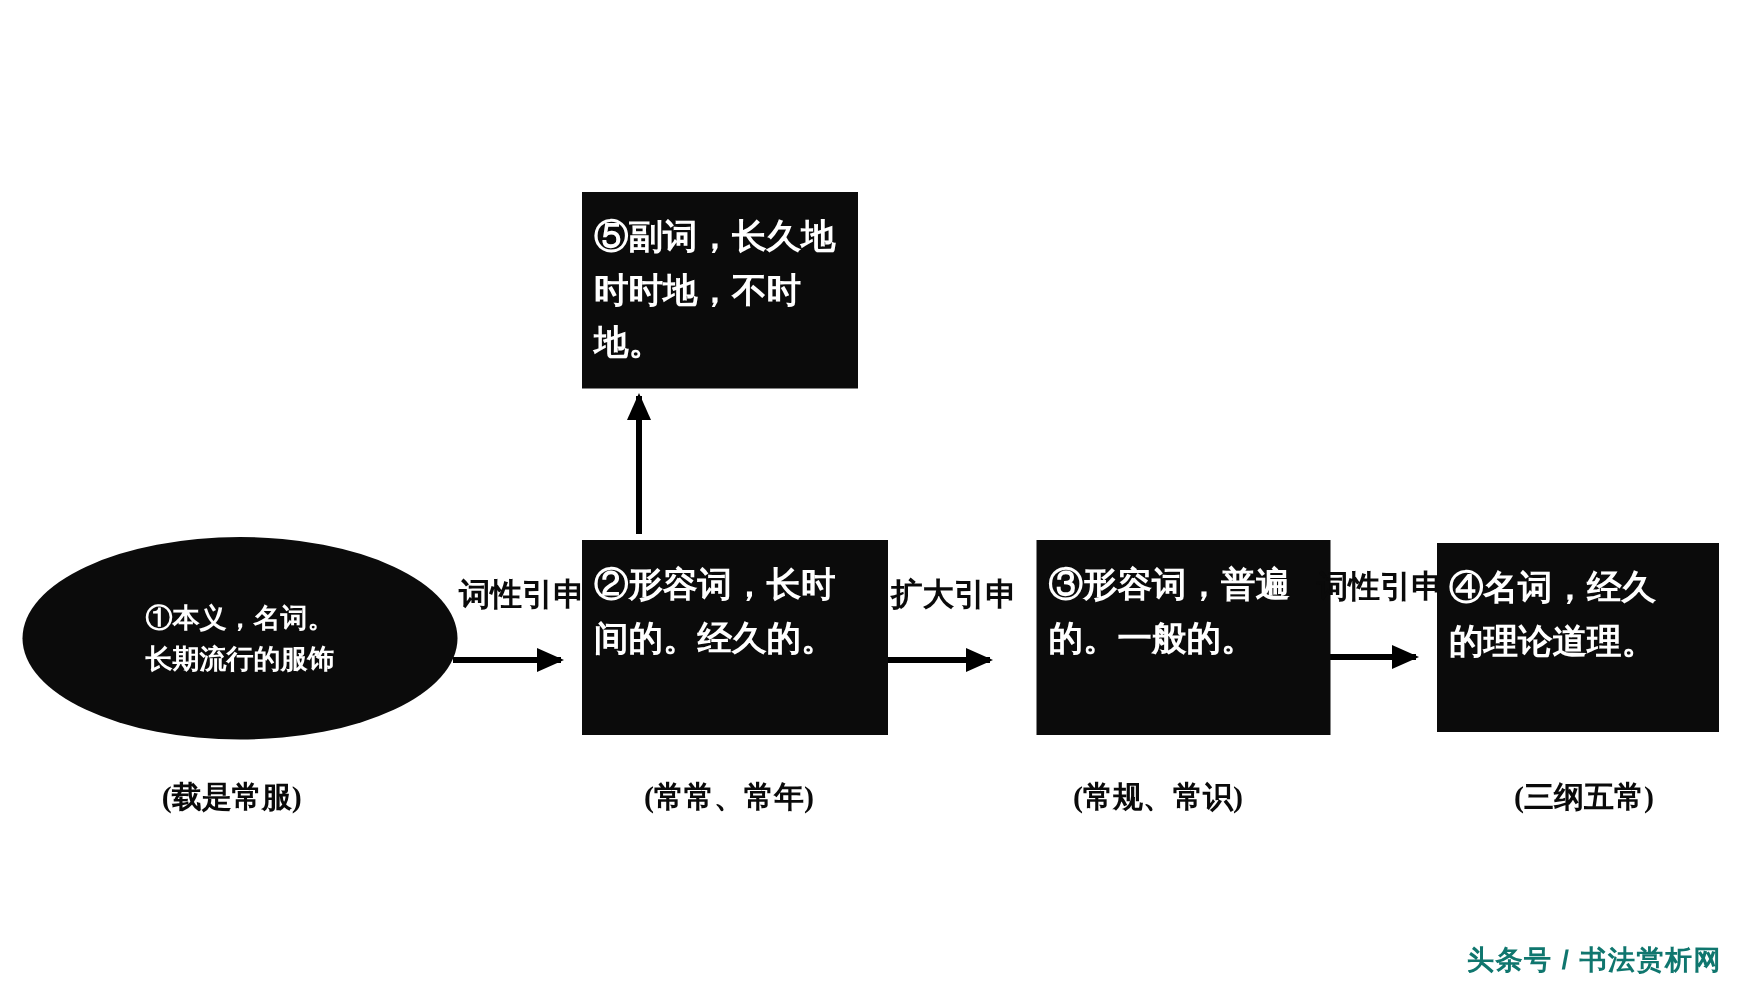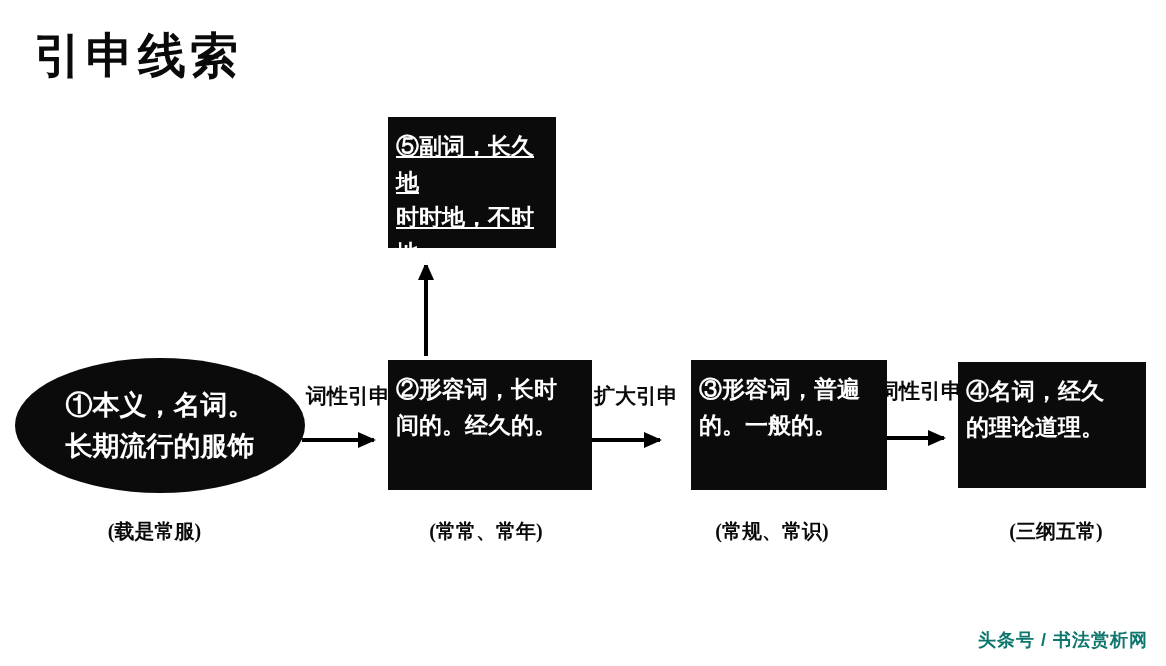--- a/index.html
+++ b/index.html
@@ -19,28 +19,28 @@
   .node{
     position:absolute;
     background:#0b0b0b;color:#ffffff;
     font-weight:bold;
     font-size:23px;line-height:1.55;
     padding:12px 8px;
     box-sizing:border-box;
     white-space:pre-line;
     text-align:left;
   }
-  .node-5{left:388px;top:117px;width:168px;height:131px;text-decoration:underline;}
+  .node-5{left:388px;top:128px;width:184px;height:131px;}
   .node-2{left:388px;top:360px;width:204px;height:130px;}
   .node-3{left:675px;top:360px;width:196px;height:130px;margin-left:16px;}
   .node-4{left:958px;top:362px;width:188px;height:126px;}
   .ellipse{
     position:absolute;left:15px;top:358px;width:290px;height:135px;
     background:#0b0b0b;border-radius:50%;
-    color:#ffffff;font-weight:bold;font-size:27px;line-height:1.5;
+    color:#ffffff;font-weight:bold;font-size:18px;line-height:1.5;
     display:flex;align-items:center;justify-content:center;
     text-align:center;white-space:pre-line;
   }
   .caption{
     position:absolute;top:518px;
     font-family:"Liberation Serif", serif;
     font-size:20px;font-weight:bold;color:#0a0a0a;
     text-align:center;white-space:nowrap;
   }
   .caption-1{left:32px;width:245px;}
@@ -64,21 +64,20 @@
     position:absolute;right:18px;bottom:14px;
     font-size:18px;font-weight:bold;color:#0f766e;
     letter-spacing:1px;
   }
 </style>
 </head>
 <body>
 
 <div class="canvas">
 
-  <div class="title">引申线索</div>
 
   <svg class="arrows-svg" width="1166" height="666" viewBox="0 0 1166 666">
     <defs>
       <marker id="ah" markerUnits="userSpaceOnUse" markerWidth="18" markerHeight="16" refX="16" refY="8" orient="auto">
         <path d="M0,0 L18,8 L0,16 Z" fill="#000000"></path>
       </marker>
     </defs>
     <line x1="302" y1="440" x2="374" y2="440" stroke="#000000" stroke-width="4" marker-end="url(#ah)"></line>
     <line x1="426" y1="356" x2="426" y2="264" stroke="#000000" stroke-width="4" marker-end="url(#ah)"></line>
     <line x1="586" y1="440" x2="660" y2="440" stroke="#000000" stroke-width="4" marker-end="url(#ah)"></line>

